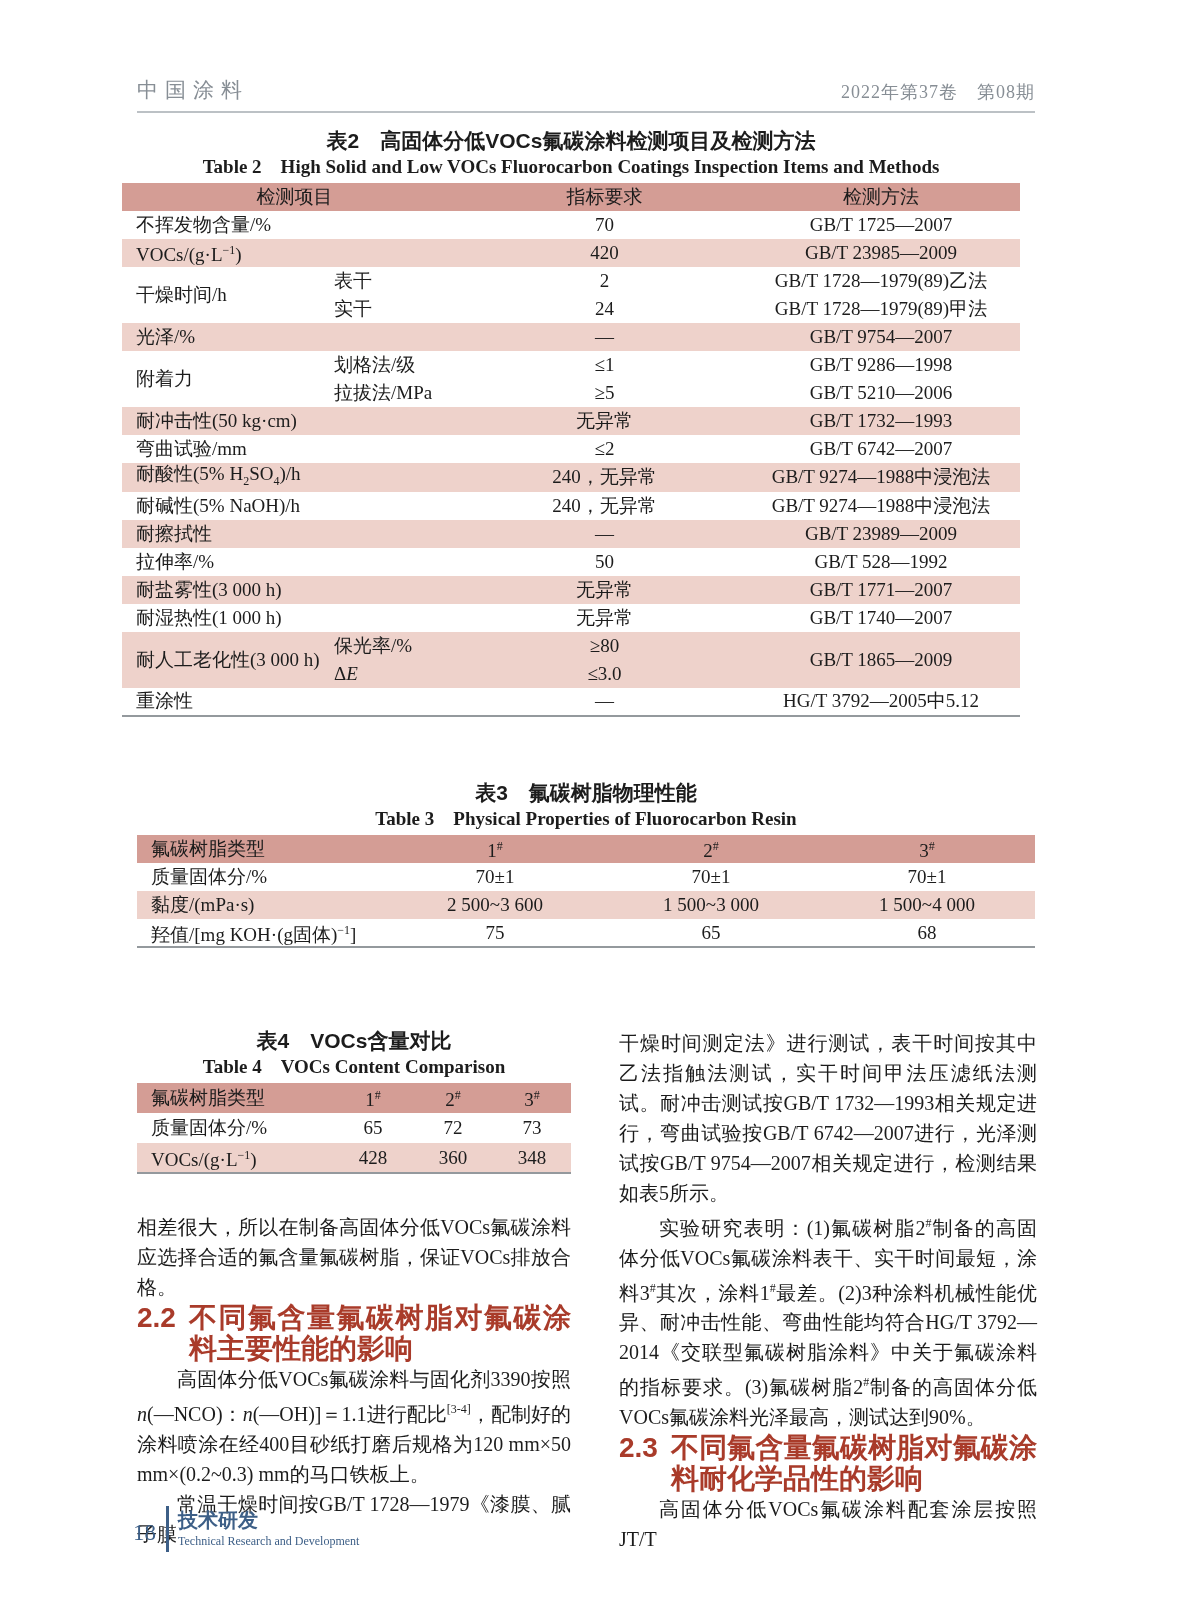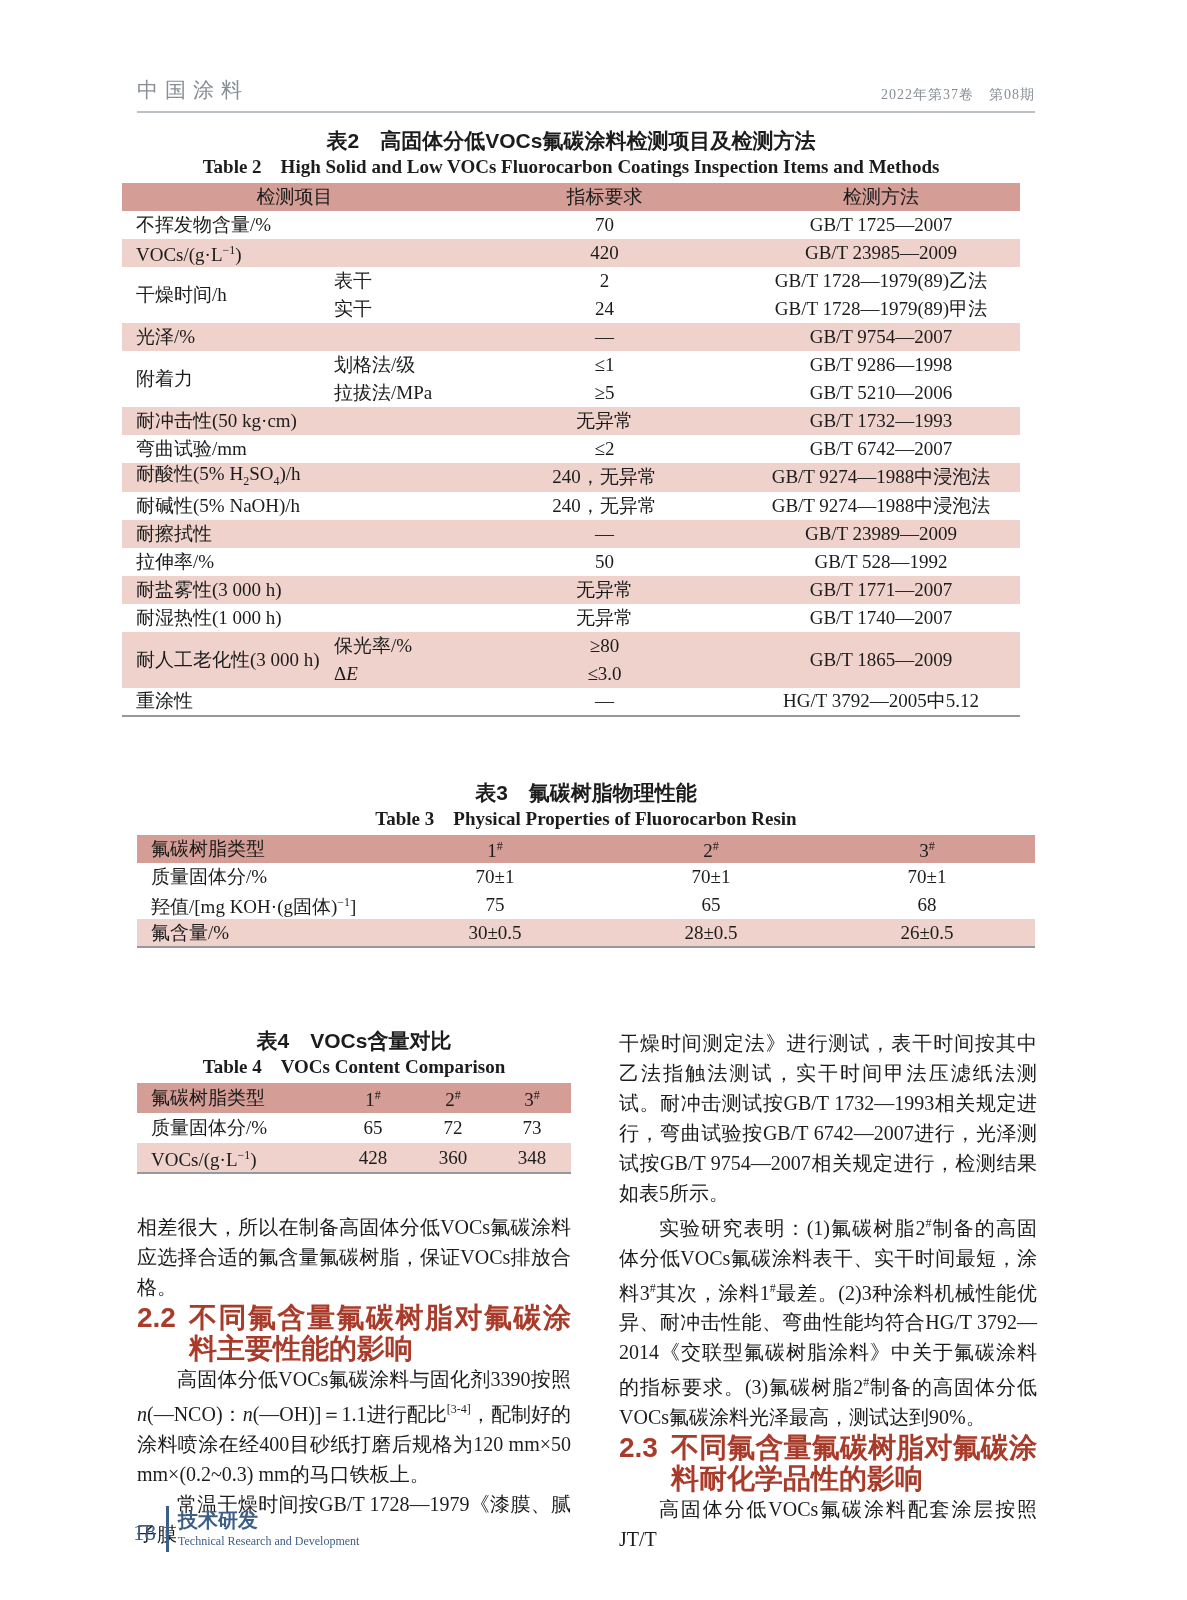--- a/index.html
+++ b/index.html
@@ -7,21 +7,21 @@
     --footer-blue:#3d5f87; --header-gray:#878e95; --text-black:#1c1c1c;
     --rule-gray:#bcc1c5; --table-border:#94999d;
   }
   *{margin:0;padding:0;box-sizing:border-box;}
   body{background:#ffffff;font-family:"Liberation Serif","DejaVu Serif",serif;color:var(--text-black);}
   .page{position:relative;width:1187px;height:1600px;background:#ffffff;overflow:hidden;}
 
   
   .page-header{position:absolute;left:137px;top:76px;width:898px;display:flex;justify-content:space-between;align-items:flex-end;border-bottom:2px solid var(--rule-gray);padding-bottom:7px;}
   .journal-name{font-family:"Liberation Sans","DejaVu Sans",sans-serif;font-size:21px;color:var(--header-gray);letter-spacing:7px;}
-  .issue-info{font-size:14px;color:var(--header-gray);letter-spacing:1px;}
+  .issue-info{font-size:18px;color:var(--header-gray);letter-spacing:1px;}
 
   
   .zh-title{font-family:"Liberation Sans","DejaVu Sans",sans-serif;font-weight:bold;font-size:21px;text-align:center;line-height:26px;}
   .en-title{font-weight:bold;font-size:19px;text-align:center;line-height:26px;margin-bottom:3px;}
   .tbl{border-collapse:collapse;border-bottom:2px solid var(--table-border);font-size:19px;width:100%;table-layout:fixed;}
   .tbl td{height:28px;padding:0 4px;vertical-align:middle;line-height:22px;}
   .tbl tr.hdr td{background:var(--pink-dark);}
   .tbl tr.alt td{background:var(--pink-light);}
   .ci{text-align:left;padding-left:14px !important;}
   .cs{text-align:left;}
@@ -188,31 +188,31 @@
         <td class="cc">1<sup>#</sup></td>
         <td class="cc">2<sup>#</sup></td>
         <td class="cc">3<sup>#</sup></td>
       </tr>
       <tr>
         <td class="ci">质量固体分/%</td>
         <td class="cc">70±1</td>
         <td class="cc">70±1</td>
         <td class="cc">70±1</td>
       </tr>
+      <tr class="alt">
+        <td class="ci">黏度/(mPa·s)</td>
+        <td class="cc">2 500~3 600</td>
+        <td class="cc">1 500~3 000</td>
+        <td class="cc">1 500~4 000</td>
+      </tr>
       <tr>
         <td class="ci">羟值/[mg KOH·(g固体)<sup>−1</sup>]</td>
         <td class="cc">75</td>
         <td class="cc">65</td>
         <td class="cc">68</td>
-      </tr>
-      <tr class="alt">
-        <td class="ci">氟含量/%</td>
-        <td class="cc">30±0.5</td>
-        <td class="cc">28±0.5</td>
-        <td class="cc">26±0.5</td>
       </tr>
     </tbody>
       </table>
   </div>
 
   <div class="two-col">
     <div class="col">
 
       <div class="t4-block">
         <div class="zh-title">表4　VOCs含量对比</div>

